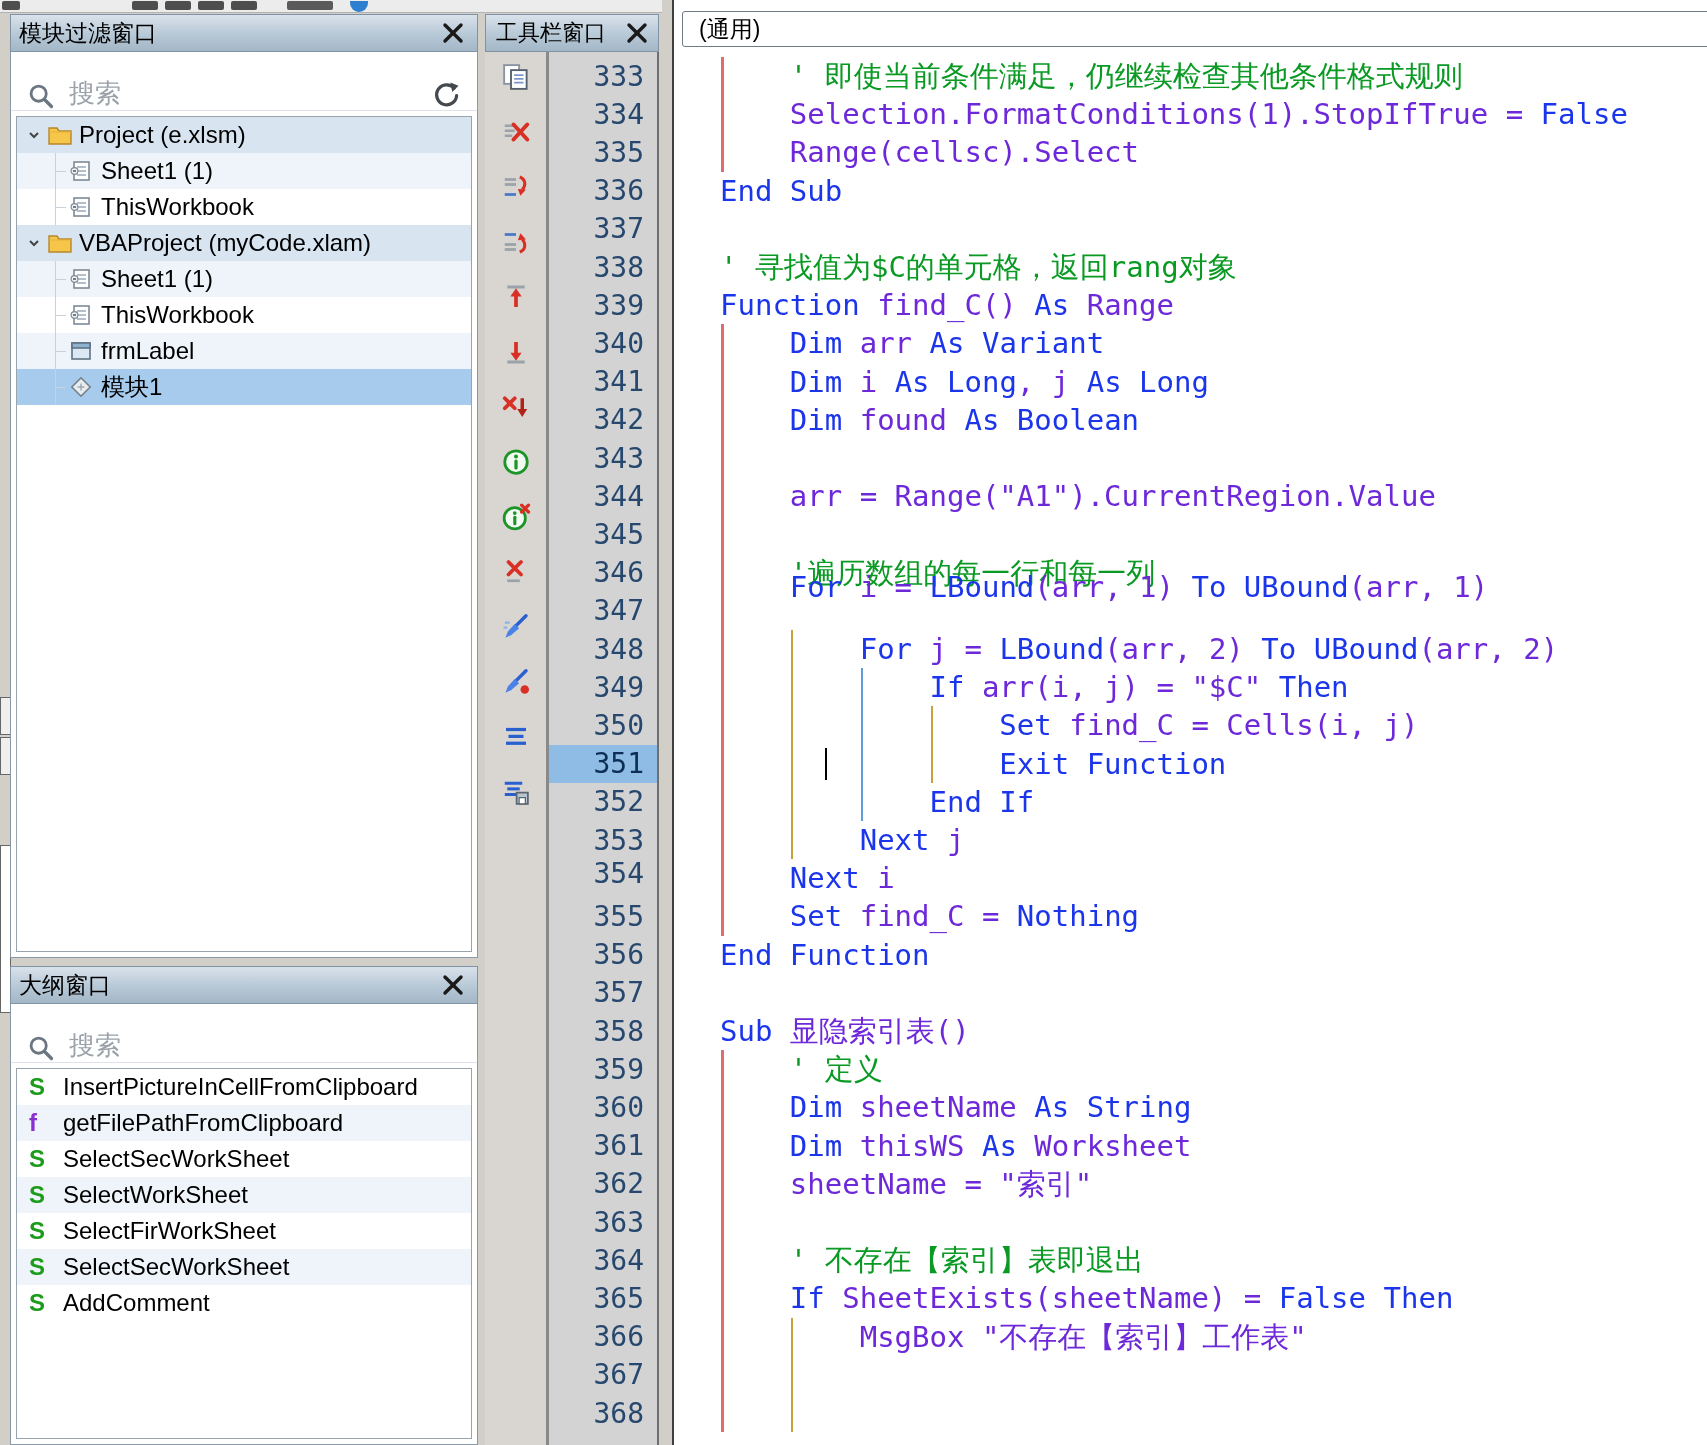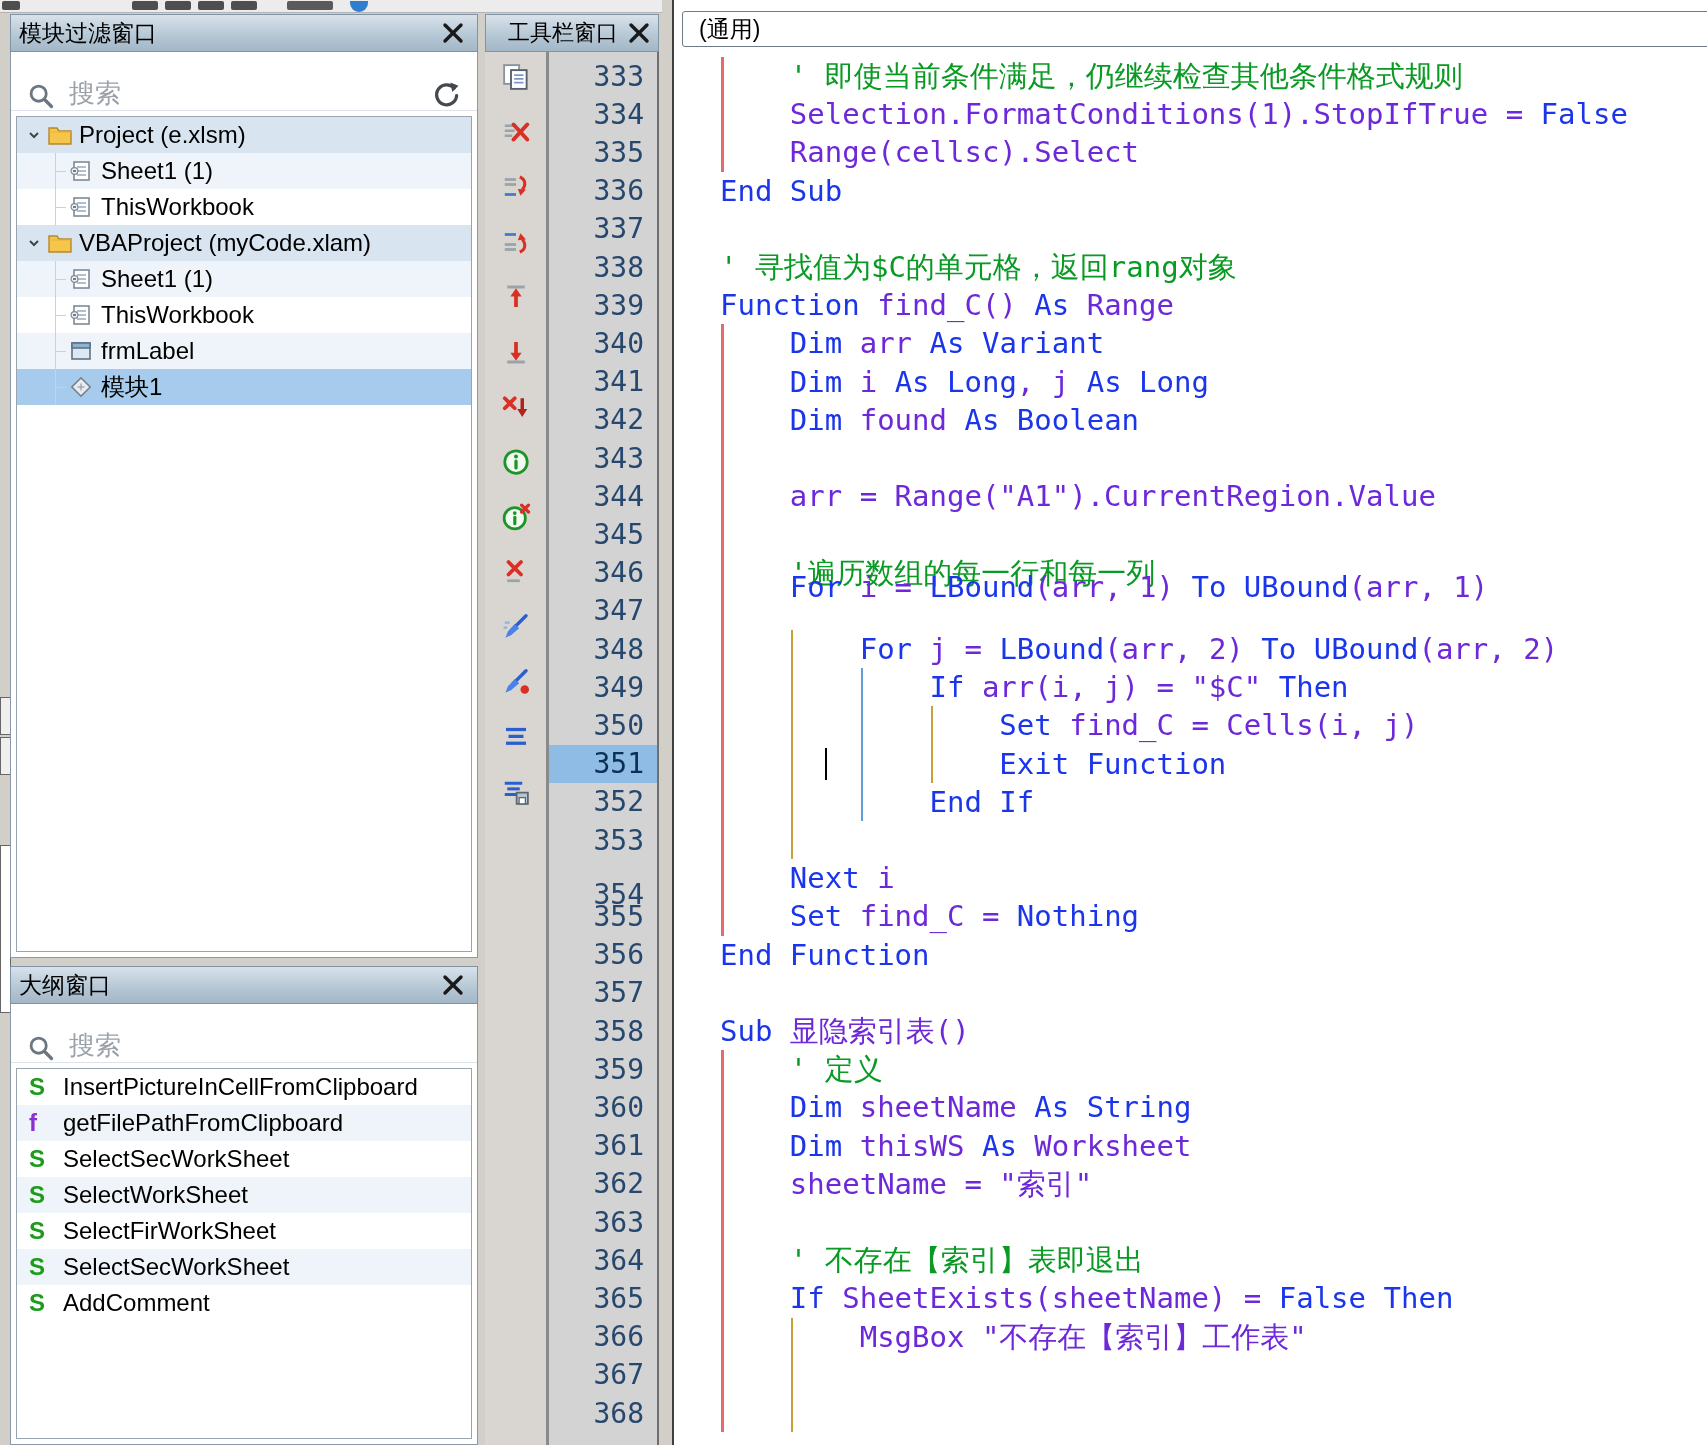--- a/index.html
+++ b/index.html
@@ -268,21 +268,21 @@
           </div>
           <div class="ol-row">
             <span class="ol-prefix p-S">S</span>
             <span>AddComment</span>
           </div>
         </div>
     </div>
   </div>
 
   <div class="panel" style="left:485px;top:14px;width:174px;height:1431px;">
-    <div class="panel-title" style="padding-left:22px;font-size:22px;">
+    <div class="panel-title" style="padding-left:10px;font-size:22px;">
       <span class="t">工具栏窗口</span>
       <span class="close-btn" style="width:34px;">
         <span class="ic">
             <svg width="24" height="24" viewBox="0 0 24 24">
               <line x1="4" y1="4" x2="20" y2="20" stroke="#1a1a1a" stroke-width="3.4" stroke-linecap="round"></line>
               <line x1="20" y1="4" x2="4" y2="20" stroke="#1a1a1a" stroke-width="3.4" stroke-linecap="round"></line>
             </svg>
           </span>
       </span>
     </div>
@@ -416,21 +416,21 @@
           <div class="gutter-row" style="top: 425.2px;">344</div>
           <div class="gutter-row" style="top: 463.4px;">345</div>
           <div class="gutter-row" style="top: 501.6px;">346</div>
           <div class="gutter-row" style="top: 539.8px;">347</div>
           <div class="gutter-row" style="top: 578px;">348</div>
           <div class="gutter-row" style="top: 616.2px;">349</div>
           <div class="gutter-row" style="top: 654.4px;">350</div>
           <div class="gutter-row active" style="top: 692.6px;">351</div>
           <div class="gutter-row" style="top: 730.8px;">352</div>
           <div class="gutter-row" style="top: 769px;">353</div>
-          <div class="gutter-row" style="top: 823px; padding-left: 30px;">354</div>
+          <div class="gutter-row" style="top: 802px; padding-left: 30px;">354</div>
           <div class="gutter-row" style="top: 845.4px;">355</div>
           <div class="gutter-row" style="top: 883.6px;">356</div>
           <div class="gutter-row" style="top: 921.8px;">357</div>
           <div class="gutter-row" style="top: 960px;">358</div>
           <div class="gutter-row" style="top: 998.2px;">359</div>
           <div class="gutter-row" style="top: 1036.4px;">360</div>
           <div class="gutter-row" style="top: 1074.6px;">361</div>
           <div class="gutter-row" style="top: 1112.8px;">362</div>
           <div class="gutter-row" style="top: 1151px;">363</div>
           <div class="gutter-row" style="top: 1189.2px;">364</div>
@@ -460,20 +460,21 @@
         <div class="code-line" style="top: 439px;"></div>
         <div class="code-line" style="top: 477.2px;"><span class="tok-t">    arr = Range("A1").CurrentRegion.Value</span></div>
         <div class="code-line" style="top: 515.4px;"></div>
         <div class="code-line" style="top: 553.6px;"><span class="tok-t">    </span><span class="tok-m">'遍历数组的每一行和每一列</span></div>
         <div class="code-line" style="top: 568px;"><span class="tok-t">    </span><span class="tok-k">For</span><span class="tok-t"> i = </span><span class="tok-k">LBound</span><span class="tok-t">(arr, 1) </span><span class="tok-k">To</span><span class="tok-t"> </span><span class="tok-k">UBound</span><span class="tok-t">(arr, 1)</span></div>
         <div class="code-line" style="top: 630px;"><span class="tok-t">        </span><span class="tok-k">For</span><span class="tok-t"> j = </span><span class="tok-k">LBound</span><span class="tok-t">(arr, 2) </span><span class="tok-k">To</span><span class="tok-t"> </span><span class="tok-k">UBound</span><span class="tok-t">(arr, 2)</span></div>
         <div class="code-line" style="top: 668.2px;"><span class="tok-t">            </span><span class="tok-k">If</span><span class="tok-t"> arr(i, j) = "$C" </span><span class="tok-k">Then</span></div>
         <div class="code-line" style="top: 706.4px;"><span class="tok-t">                </span><span class="tok-k">Set</span><span class="tok-t"> find_C = Cells(i, j)</span></div>
         <div class="code-line" style="top: 744.6px;"><span class="tok-t">                </span><span class="tok-k">Exit Function</span></div>
         <div class="code-line" style="top: 782.8px;"><span class="tok-t">            </span><span class="tok-k">End If</span></div>
+        <div class="code-line" style="top: 821px;"><span class="tok-t">        </span><span class="tok-k">Next</span><span class="tok-t"> j</span></div>
         <div class="code-line" style="top: 859.2px;"><span class="tok-t">    </span><span class="tok-k">Next</span><span class="tok-t"> i</span></div>
         <div class="code-line" style="top: 897.4px;"><span class="tok-t">    </span><span class="tok-k">Set</span><span class="tok-t"> find_C = </span><span class="tok-k">Nothing</span></div>
         <div class="code-line" style="top: 935.6px;"><span class="tok-k">End Function</span></div>
         <div class="code-line" style="top: 973.8px;"></div>
         <div class="code-line" style="top: 1012px;"><span class="tok-k">Sub</span><span class="tok-t"> 显隐索引表()</span></div>
         <div class="code-line" style="top: 1050.2px;"><span class="tok-t">    </span><span class="tok-m">' 定义</span></div>
         <div class="code-line" style="top: 1088.4px;"><span class="tok-t">    </span><span class="tok-k">Dim</span><span class="tok-t"> sheetName </span><span class="tok-k">As</span><span class="tok-t"> </span><span class="tok-k">String</span></div>
         <div class="code-line" style="top: 1126.6px;"><span class="tok-t">    </span><span class="tok-k">Dim</span><span class="tok-t"> thisWS </span><span class="tok-k">As</span><span class="tok-t"> Worksheet</span></div>
         <div class="code-line" style="top: 1164.8px;"><span class="tok-t">    sheetName = "索引"</span></div>
         <div class="code-line" style="top: 1203px;"></div>

